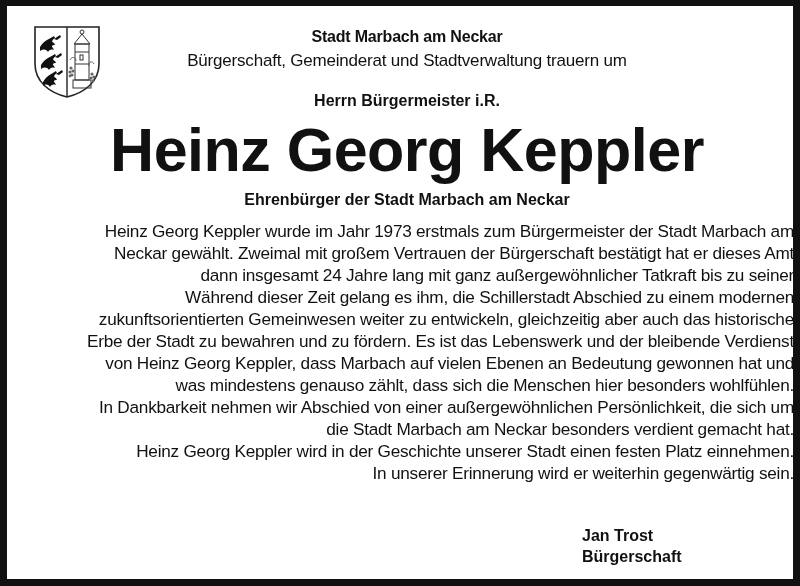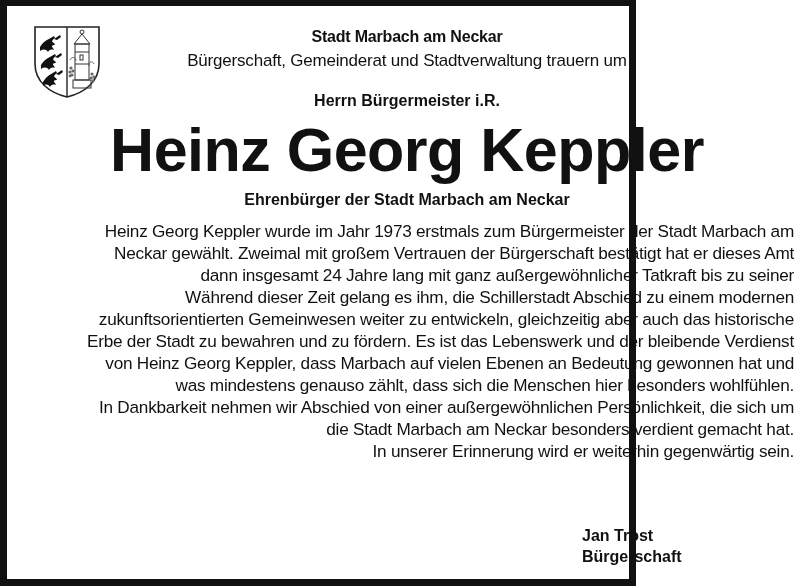--- a/index.html
+++ b/index.html
@@ -12,21 +12,21 @@
       height: 586px;
       overflow: hidden;
       position: relative;
       font-family: "Liberation Sans", "DejaVu Sans", sans-serif;
       color: #111111;
     }
     .frame {
       position: absolute;
       left: 0;
       top: 0;
-      width: 636px;
+      width: 800px;
       height: 586px;
       box-sizing: border-box;
       border-top: 6px solid #111111;
       border-left: 7px solid #111111;
       border-right: 7px solid #111111;
       border-bottom: 7px solid #111111;
       background: #ffffff;
     }
     .crest {
       position: absolute;
@@ -166,20 +166,21 @@
       <span class="line">zukunftsorientierten Gemeinwesen weiter zu entwickeln, gleichzeitig aber auch das historische</span>
       <span class="line">Erbe der Stadt zu bewahren und zu fördern. Es ist das Lebenswerk und der bleibende Verdienst</span>
       <span class="line">von Heinz Georg Keppler, dass Marbach auf vielen Ebenen an Bedeutung gewonnen hat und</span>
       <span class="line">was mindestens genauso zählt, dass sich die Menschen hier besonders wohlfühlen.</span>
     </p>
     <p class="para gap">
       <span class="line">In Dankbarkeit nehmen wir Abschied von einer außergewöhnlichen Persönlichkeit, die sich um</span>
       <span class="line">die Stadt Marbach am Neckar besonders verdient gemacht hat.</span>
     </p>
     <p class="para gap">
+      <span class="line">Heinz Georg Keppler wird in der Geschichte unserer Stadt einen festen Platz einnehmen.</span>
       <span class="line">In unserer Erinnerung wird er weiterhin gegenwärtig sein.</span>
     </p>
   </div>
 
   <div class="signature">
     <span>Jan Trost</span>
     <span>Bürgerschaft</span>
   </div>
 </div>
 

